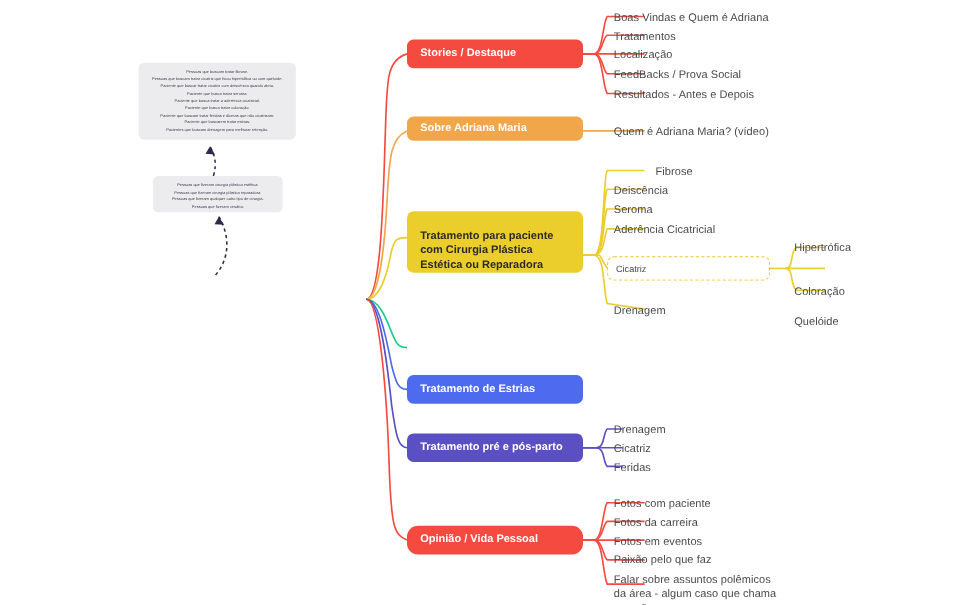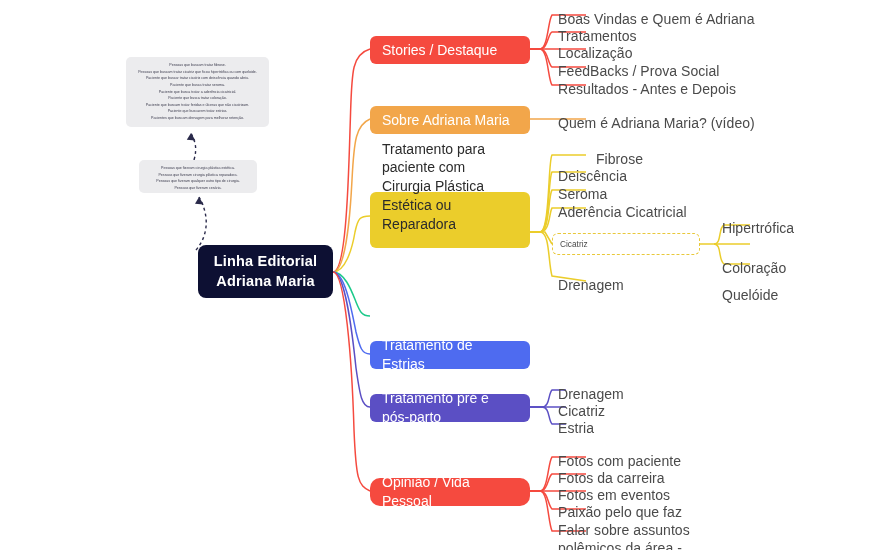--- a/index.html
+++ b/index.html
@@ -16,28 +16,28 @@
     position:absolute;left:198px;top:245px;width:135px;height:53px;
     background:#0D1033;border-radius:8px;
     display:flex;flex-direction:column;align-items:center;justify-content:center;
     color:#ffffff;font-size:14.5px;font-weight:bold;line-height:1.35;
     letter-spacing:.2px;
   }
 
   
   .branch-box{
     position:absolute;border-radius:6px;display:flex;align-items:center;
-    padding:14px 12px;box-sizing:border-box;
-    font-size:14px;font-weight:normal;color:#ffffff;line-height:1.35;
+    padding:0 12px;box-sizing:border-box;
+    font-size:10px;font-weight:bold;color:#ffffff;line-height:1.35;
   }
   .branch-box.multi{align-items:flex-end;padding-top:9px;}
 
   
   .leaf{
-    position:absolute;font-size:14px;color:#4a4a4a;white-space:nowrap;
+    position:absolute;font-size:10px;color:#4a4a4a;white-space:nowrap;
     line-height:1.3;letter-spacing:.05px;
   }
   .leaf.wrap{white-space:normal;width:150px;}
 
   
   .dashed-box{
     position:absolute;left:552px;top:233px;width:148px;height:22px;
     border:1px dashed #E8C83A;border-radius:6px;box-sizing:border-box;
     display:flex;align-items:center;padding-left:7px;
     font-size:8.3px;color:#4a4a4a;
@@ -109,24 +109,20 @@
     <g fill="none" stroke="#2A2A4A" stroke-width="1.4" stroke-dasharray="3,3">
       <path d="M196,250 C208,236 210,216 199,197"></path>
       <path d="M194,160 C198,146 194,140 191,133"></path>
     </g>
     <g fill="#2A2A4A">
       <path d="M199,197 l4.6,7.4 -8.6,-0.6 z"></path>
       <path d="M191,133 l4.4,7.4 -8.6,-0.6 z"></path>
     </g>
   </svg>
 
-  <div class="root-node">
-    <span>Linha Editorial</span>
-    <span>Adriana Maria</span>
-  </div>
 
   <div class="branch-box" id="b-stories" style="left:370px;top:36px;width:160px;height:26px;background:#F54A3F;">
     <span>Stories / Destaque</span>
   </div>
 
   <div class="branch-box" id="b-sobre" style="left:370px;top:106px;width:160px;height:22px;background:#F2A64A;">
     <span>Sobre Adriana Maria</span>
   </div>
 
   <div class="branch-box multi" id="b-cirurgia" style="left:370px;top:192px;width:160px;height:56px;background:#EBCD2B;color:#2b2b2b;">
@@ -162,21 +158,21 @@
     <span>Cicatriz</span>
   </div>
   <div class="leaf" style="left:558px;top:276px;">Drenagem</div>
 
   <div class="leaf" style="left:722px;top:219px;">Hipertrófica</div>
   <div class="leaf" style="left:722px;top:238px;margin-top:48px;">Quelóide</div>
   <div class="leaf" style="left:722px;top:259px;">Coloração</div>
 
   <div class="leaf" style="left:558px;top:385px;">Drenagem</div>
   <div class="leaf" style="left:558px;top:402px;">Cicatriz</div>
-  <div class="leaf" style="left:558px;top:419px;">Estria</div>
+  <div class="leaf" style="left:558px;top:419px;">Feridas</div>
 
   <div class="leaf" style="left:558px;top:452px;">Fotos com paciente</div>
   <div class="leaf" style="left:558px;top:469px;">Fotos da carreira</div>
   <div class="leaf" style="left:558px;top:486px;">Fotos em eventos</div>
   <div class="leaf" style="left:558px;top:503px;">Paixão pelo que faz</div>
   <div class="leaf wrap" style="left:558px;top:521px;">Falar sobre assuntos polêmicos da área - algum caso que chama atenção</div>
 
   <div class="note" id="note-top">
     <div>Pessoas que buscam tratar fibrose.</div>
     <div>Pessoas que buscam tratar cicatriz que ficou hipertrófica ou com queloide.</div>

